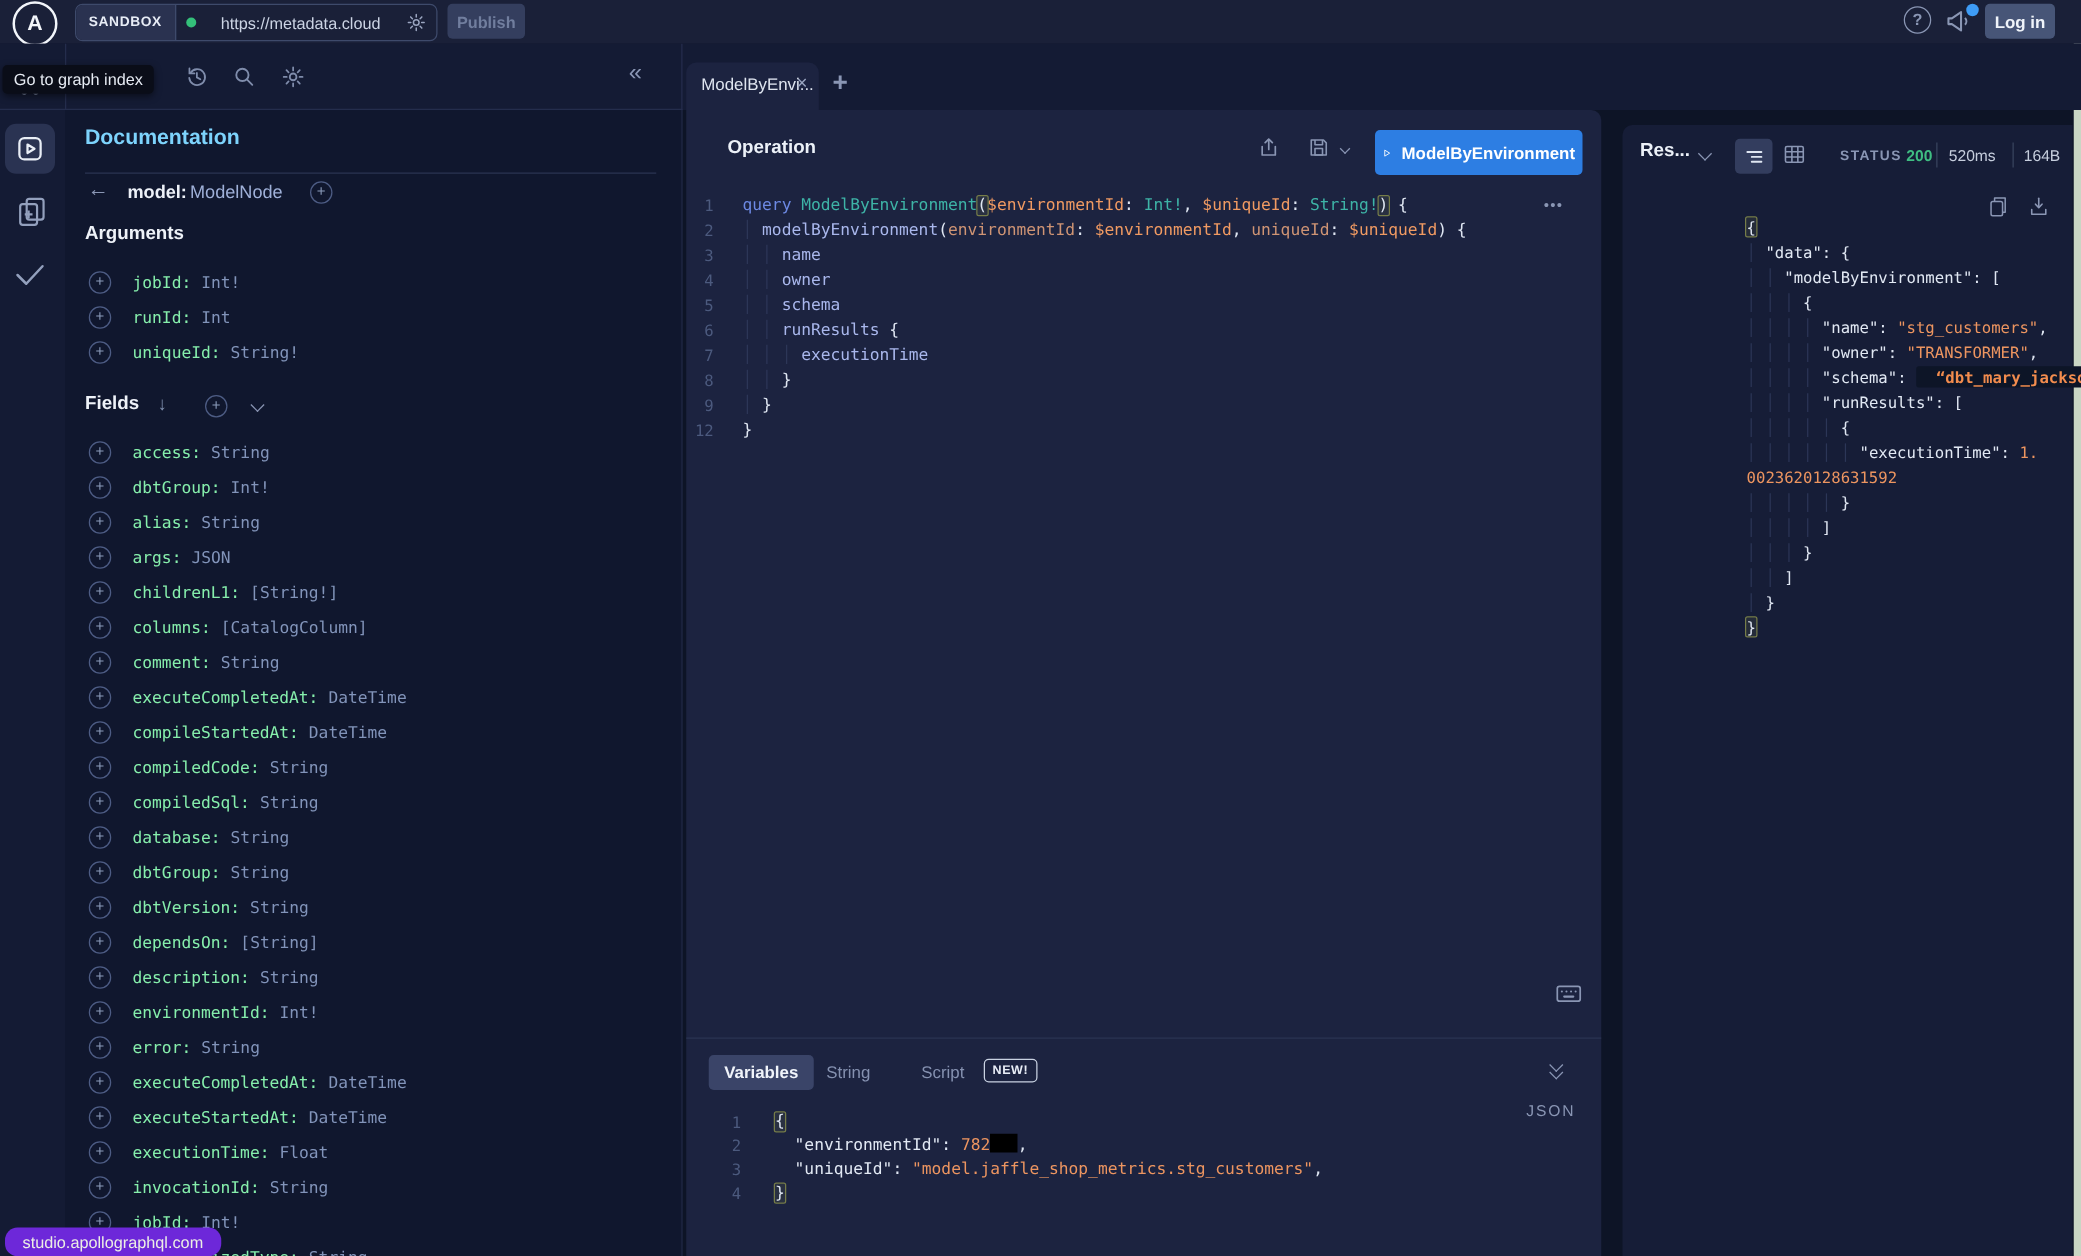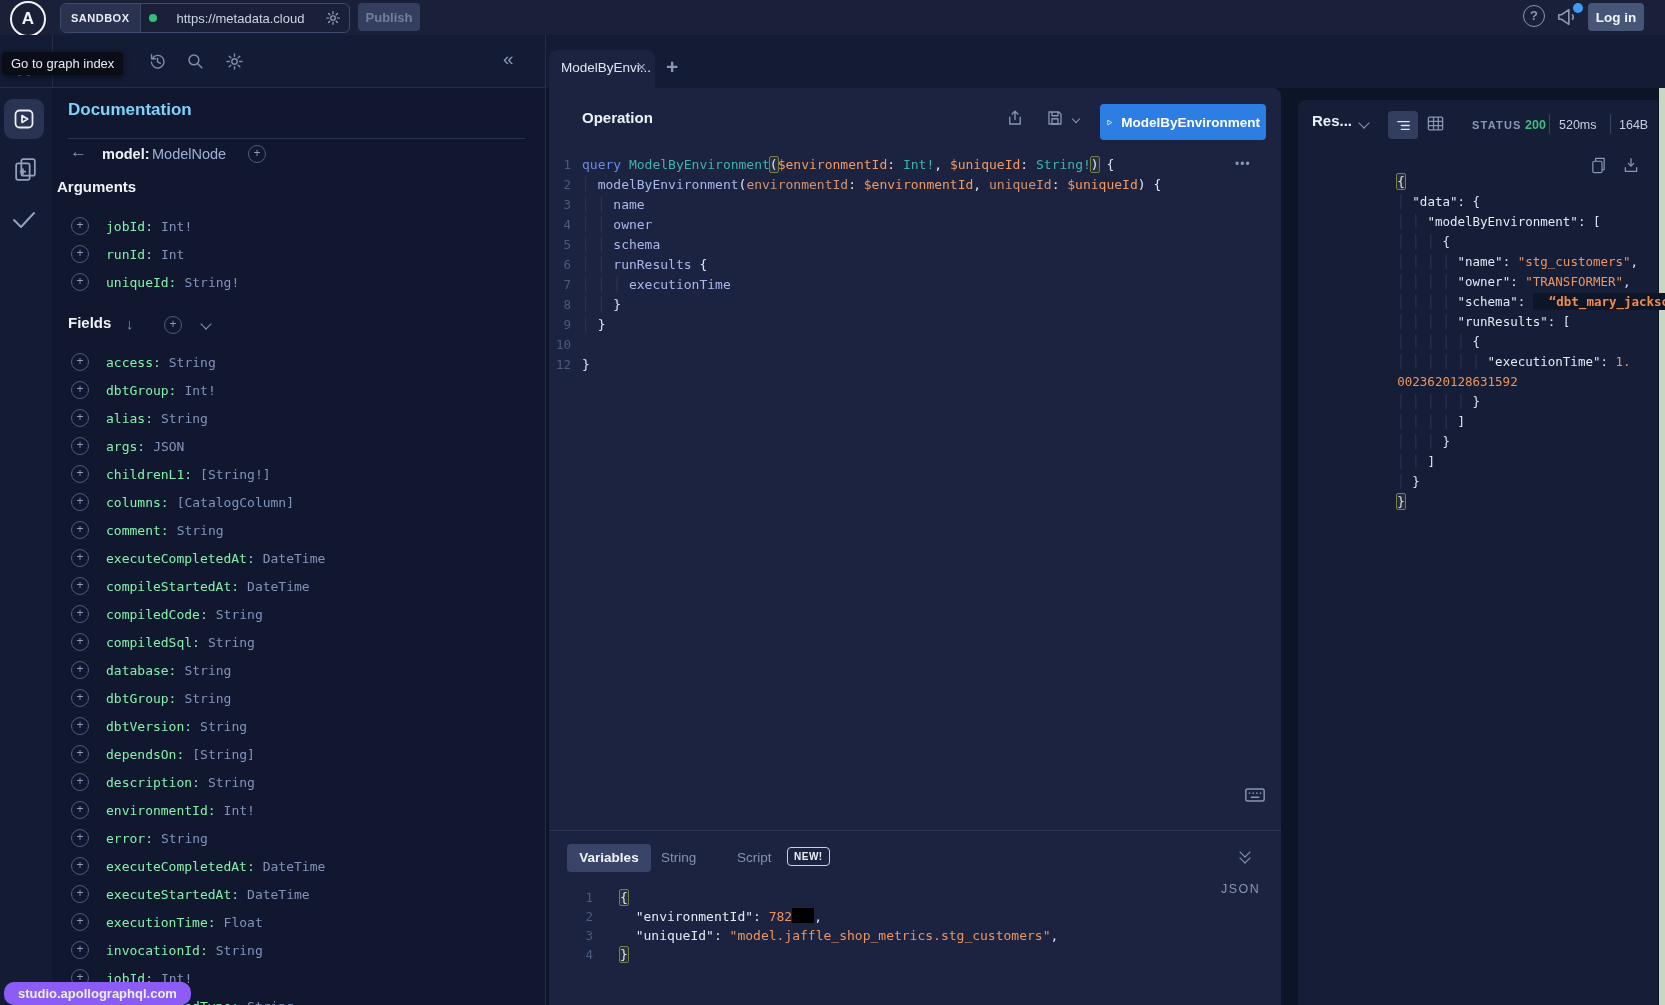--- a/index.html
+++ b/index.html
@@ -46,21 +46,21 @@
   
   #doc-panel{position:absolute;left:52px;top:88px;width:493px;height:917px;background:#10172e;overflow:hidden;}
   #doc-title{position:absolute;left:16px;top:12px;font-size:17px;font-weight:bold;color:#7dd3fc;}
   #doc-hr{position:absolute;left:16px;top:50px;width:457px;height:1px;background:#2a3452;}
   #doc-breadcrumb{position:absolute;left:0;top:56px;height:24px;width:100%;}
   #doc-back{position:absolute;left:18px;top:-2px;color:#8a96b4;font-size:17px;}
   #bc-field{position:absolute;left:50px;top:2px;font-size:14.5px;font-weight:bold;color:#edf1f8;}
   #bc-type{position:absolute;left:100px;top:2px;font-size:14.5px;color:#9fb0d8;}
   #bc-plus{position:absolute;left:196px;top:1px;}
   .sec-title{font-size:15px;font-weight:bold;color:#eef2f8;}
-  #args-title{position:absolute;left:5px;top:90px;}
+  #args-title{position:absolute;left:16px;top:90px;}
   #fields-head{position:absolute;left:16px;top:226px;height:22px;}
   #fields-sort{position:absolute;left:58px;top:1px;color:#7f8fae;font-size:15px;}
   #fields-plus{position:absolute;left:96px;top:2px;}
   #fields-chev{position:absolute;left:134px;top:6px;}
   .doc-rows{position:absolute;left:0;width:100%;}
   #args-rows{top:124px;}
   #fields-rows{top:260px;}
   .doc-row{height:28px;display:flex;align-items:center;}
   .plus-circle{display:inline-block;width:16px;height:16px;border:1px solid #4d5c84;border-radius:50%;color:#8a9ab9;
                font-size:12px;line-height:15px;text-align:center;flex:none;}
@@ -80,21 +80,21 @@
   #save-chev{position:absolute;left:524px;top:28px;}
   #run-btn{position:absolute;left:551px;top:16px;width:166px;height:36px;background:#2d7ee3;border:none;border-radius:4px;
            color:#fff;font-size:13.5px;font-weight:bold;font-family:inherit;display:flex;align-items:center;justify-content:center;gap:8px;}
   #op-menu{position:absolute;left:686px;top:69px;color:#8a96b4;font-size:12px;letter-spacing:1px;}
   #kbd-icon{position:absolute;left:695px;top:698px;color:#8a96b4;}
 
   .code-lines{position:absolute;left:0;width:100%;}
   #gql-lines{top:67px;}
   .code-line{height:20px;line-height:20px;display:flex;white-space:pre;font-family:"DejaVu Sans Mono",monospace;font-size:13px;}
   .ln{width:22px;text-align:right;color:#4c5a7e;font-size:12.5px;flex:none;}
-  .lc{margin-left:11px;}
+  .lc{margin-left:23px;}
 
   
   #vars-divider{position:absolute;left:0;top:742px;width:732px;height:1px;background:#2a3452;}
   #tab-variables{position:absolute;left:18px;top:756px;width:84px;height:28px;background:#3a4468;border-radius:4px;
            color:#f0f4fa;font-size:13.5px;font-weight:bold;text-align:center;line-height:28px;}
   #tab-headers{position:absolute;left:112px;top:762px;color:#8591b0;font-size:13.5px;}
   #tab-script{position:absolute;left:188px;top:762px;color:#8591b0;font-size:13.5px;}
   #new-badge{position:absolute;left:238px;top:759px;border:1px solid #c9d2e2;border-radius:4px;color:#e8edf6;
            font-size:10px;font-weight:bold;letter-spacing:.5px;padding:3px 6px;}
   #panel-collapse{position:absolute;left:692px;top:760px;}
@@ -139,22 +139,22 @@
   .t-redact{display:inline-block;width:22px;height:15px;background:#000;vertical-align:-2px;}
 
   
   .chev{display:inline-block;width:7px;height:7px;border-right:1.8px solid #8a96b4;border-bottom:1.8px solid #8a96b4;
         transform:rotate(45deg);}
   .chev.sm{width:5px;height:5px;}
   #panel-collapse .chev{display:block;margin-bottom:-2px;}
 
   
   #edge-strip{position:absolute;left:1659px;top:0;width:6px;height:1005px;background:#c9d6c4;}
-  #status-pill{position:absolute;left:4px;top:982px;height:23px;z-index:70;background:#8b5cf6;border-radius:10px;
-        color:#ecefe4;font-size:13px;font-weight:bold;display:flex;align-items:center;padding:0 14px;}
+  #status-pill{position:absolute;left:4px;top:982px;height:23px;z-index:70;background:#6d28d9;border-radius:10px;
+        color:#ecefe4;font-size:13px;font-weight:normal;display:flex;align-items:center;padding:0 14px;}
 </style>
 </head>
 <body>
 
 <div id="screen">
 
   <div id="edge-strip"></div>
 
   <div id="topbar">
     <div id="logo">A</div>
@@ -498,24 +498,20 @@
         <div class="code-line">
           <span class="ln">8</span>
           <span class="lc"><span class="t-guide">│ │ </span><span class="t-p">}</span></span>
         </div>
 
         <div class="code-line">
           <span class="ln">9</span>
           <span class="lc"><span class="t-guide">│ </span><span class="t-p">}</span></span>
         </div>
 
-        <div class="code-line">
-          <span class="ln">10</span>
-          <span class="lc"></span>
-        </div>
 
         <div class="code-line">
           <span class="ln">12</span>
           <span class="lc"><span class="t-p">}</span></span>
         </div>
       </div>
 
     <span id="kbd-icon">
       <svg width="22" height="18" viewBox="0 0 24 18" fill="none" stroke="currentColor" stroke-width="1.5">
           <rect x="2" y="2.5" width="20" height="13" rx="2"></rect>

